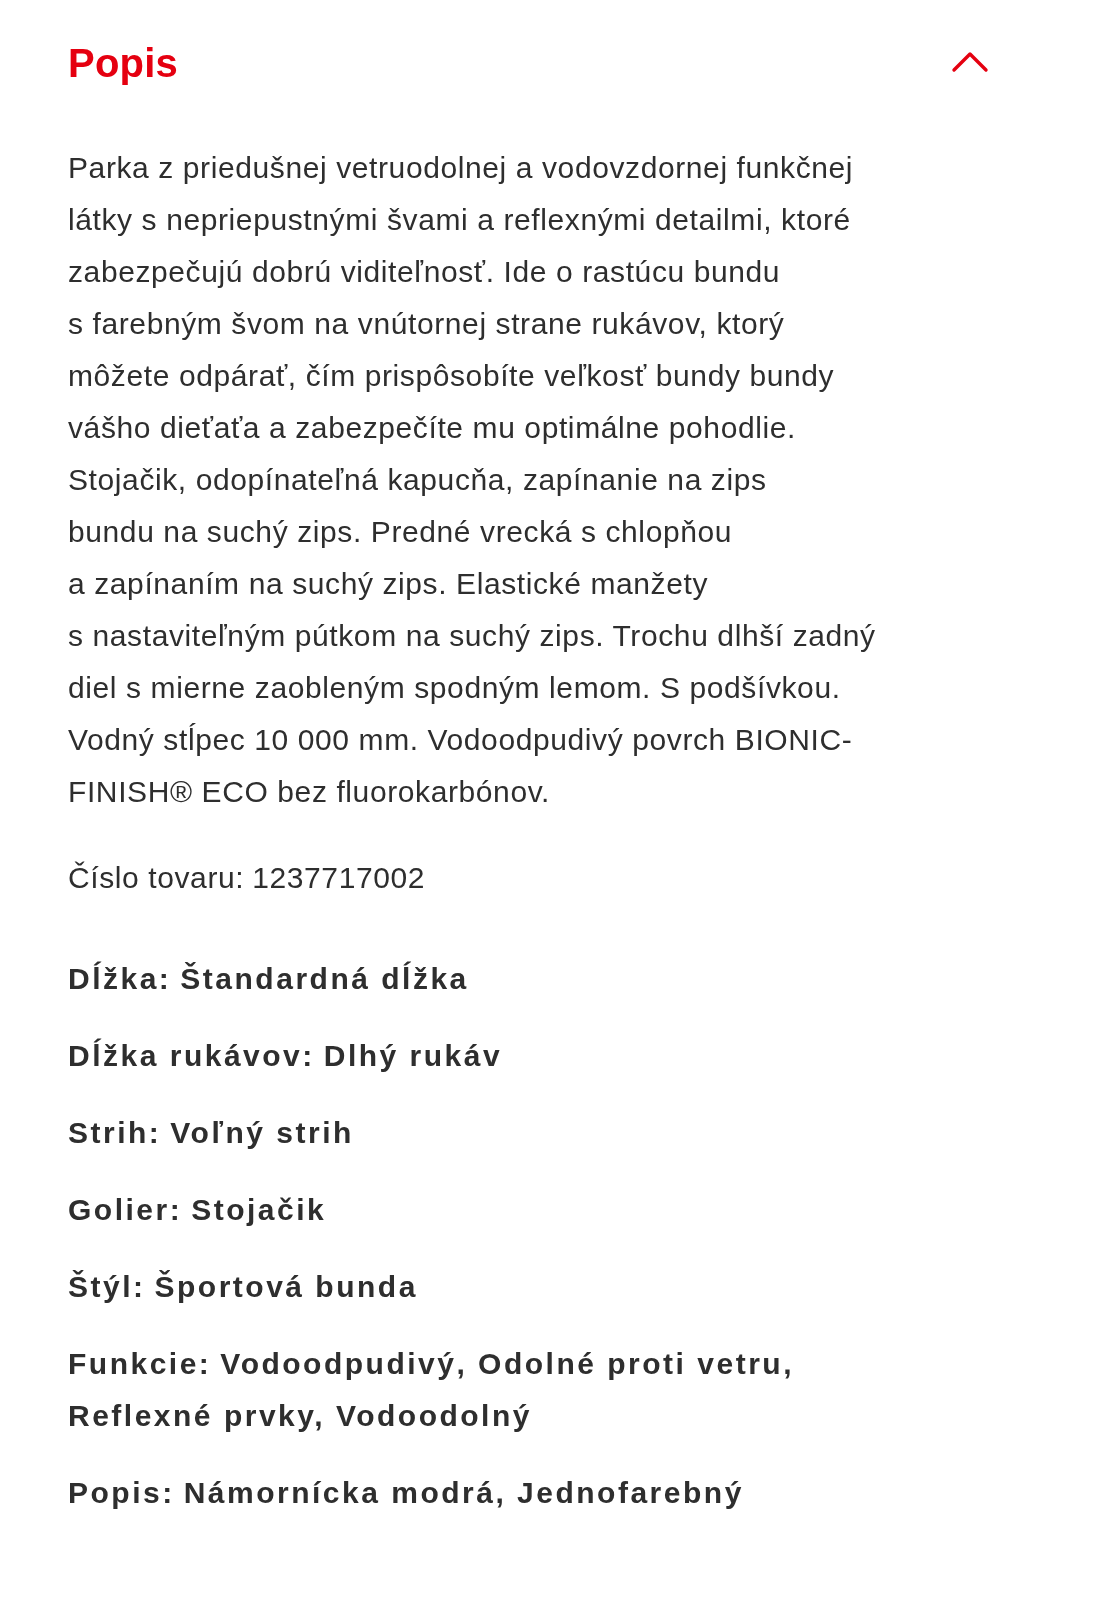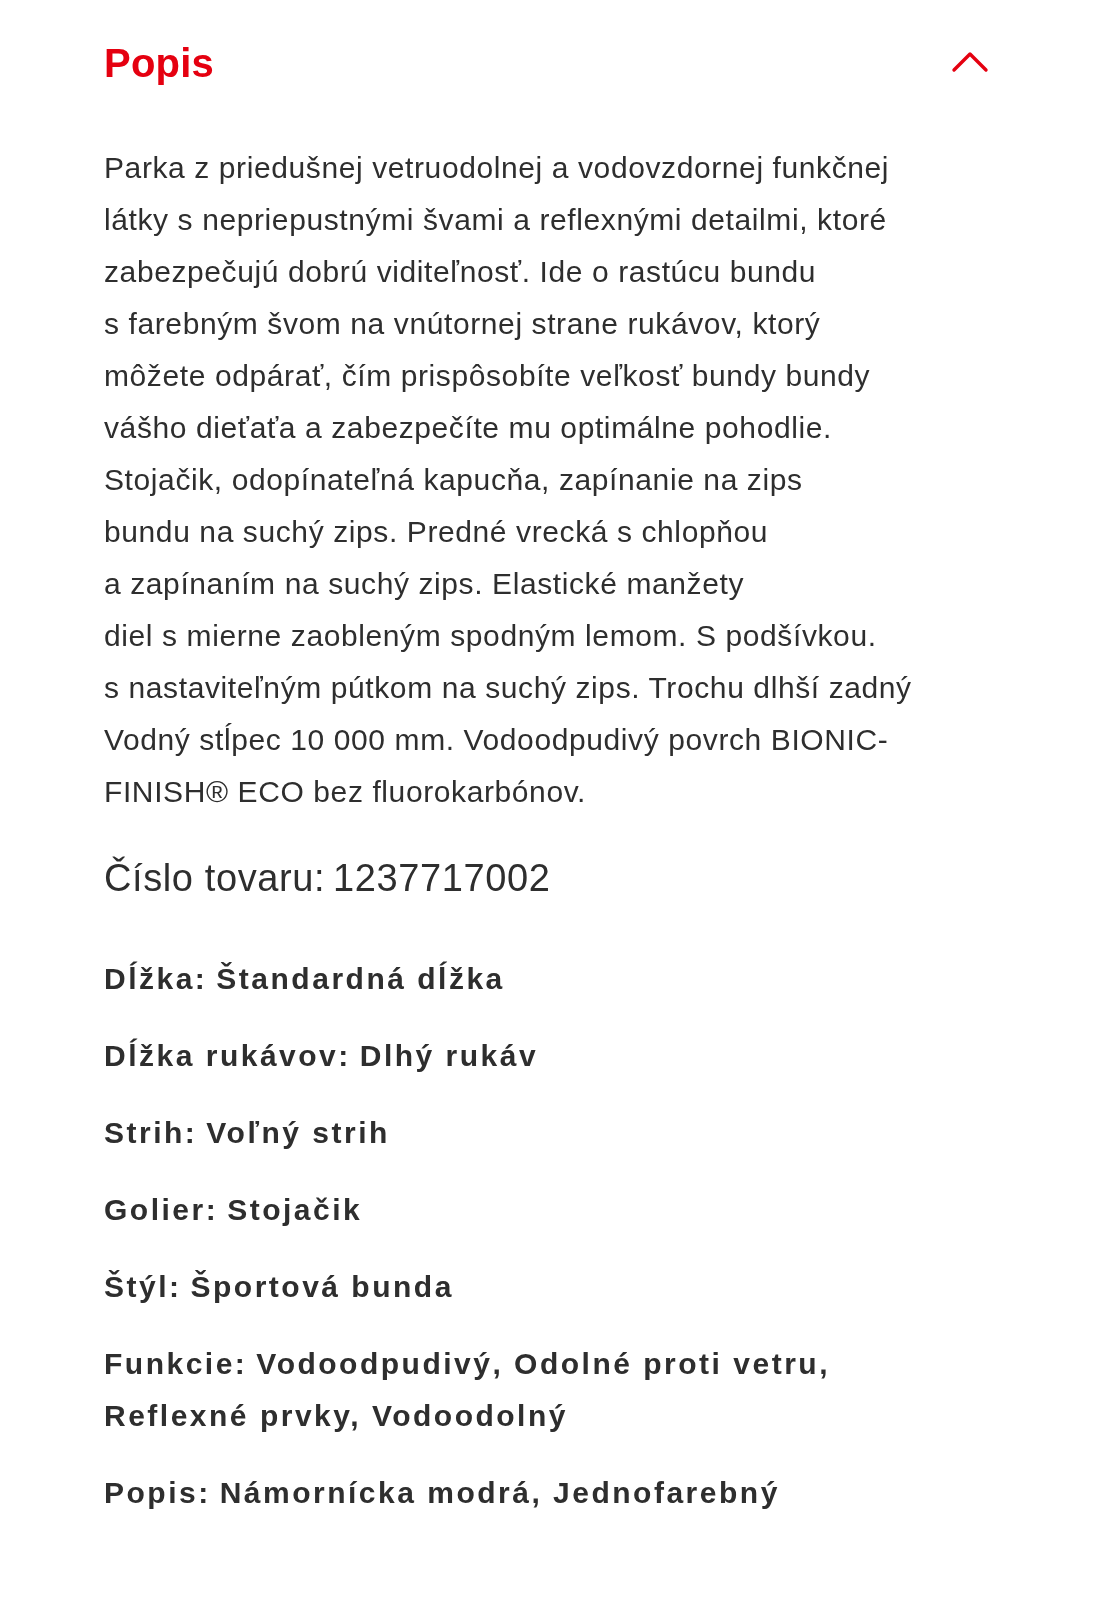--- a/index.html
+++ b/index.html
@@ -6,21 +6,21 @@
     margin: 0;
     padding: 0;
     width: 1103px;
     height: 1600px;
     background: #ffffff;
     overflow: hidden;
     font-family: "Liberation Sans", sans-serif;
     color: #2e2e2e;
   }
   .section {
-    padding: 41px 70px 0 104px;
+    padding: 41px 70px 0 68px;
     box-sizing: border-box;
     width: 1059px;
   }
   .section-header {
     display: flex;
     justify-content: space-between;
     align-items: center;
     height: 44px;
   }
   .section-title {
@@ -45,21 +45,21 @@
     font-size: 30px;
     line-height: 52px;
     letter-spacing: 0.6px;
     font-weight: 400;
   }
   .description .line {
     white-space: nowrap;
   }
   .article-number {
     margin: 34px 0 0 0;
-    font-size: 38px;
+    font-size: 30px;
     line-height: 52px;
     letter-spacing: 0.6px;
   }
   .article-number .label {
     margin-right: 8px;
   }
   .attributes {
     margin-top: 49px;
   }
   .attr-row {
@@ -95,22 +95,22 @@
   <div class="description">
     <div class="line">Parka z priedušnej vetruodolnej a vodovzdornej funkčnej</div>
     <div class="line">látky s nepriepustnými švami a reflexnými detailmi, ktoré</div>
     <div class="line">zabezpečujú dobrú viditeľnosť. Ide o rastúcu bundu</div>
     <div class="line">s farebným švom na vnútornej strane rukávov, ktorý</div>
     <div class="line">môžete odpárať, čím prispôsobíte veľkosť bundy bundy</div>
     <div class="line">vášho dieťaťa a zabezpečíte mu optimálne pohodlie.</div>
     <div class="line">Stojačik, odopínateľná kapucňa, zapínanie na zips</div>
     <div class="line">bundu na suchý zips. Predné vrecká s chlopňou</div>
     <div class="line">a zapínaním na suchý zips. Elastické manžety</div>
+    <div class="line">s nastaviteľným pútkom na suchý zips. Trochu dlhší zadný</div>
     <div class="line">diel s mierne zaobleným spodným lemom. S podšívkou.</div>
-    <div class="line">s nastaviteľným pútkom na suchý zips. Trochu dlhší zadný</div>
     <div class="line">Vodný stĺpec 10 000 mm. Vodoodpudivý povrch BIONIC-</div>
     <div class="line">FINISH® ECO bez fluorokarbónov.</div>
   </div>
 
   <p class="article-number">
     <span class="label">Číslo tovaru:</span><span>1237717002</span>
   </p>
 
   <div class="attributes">
 

